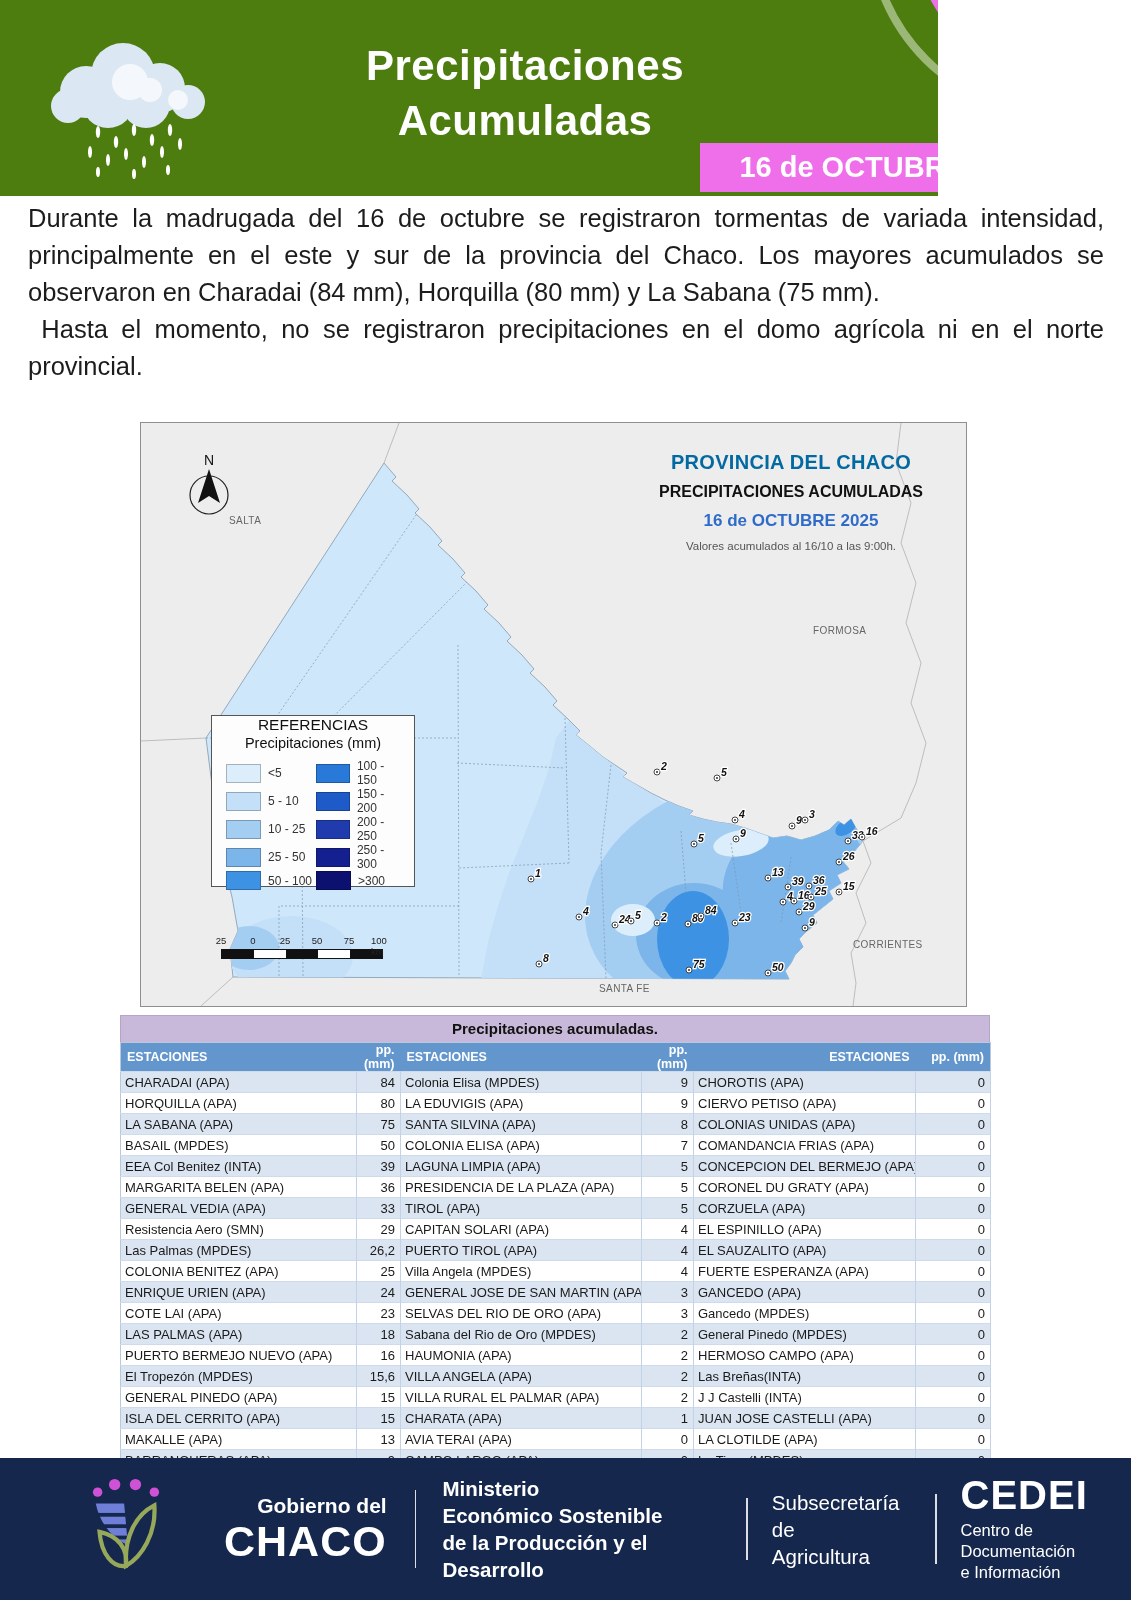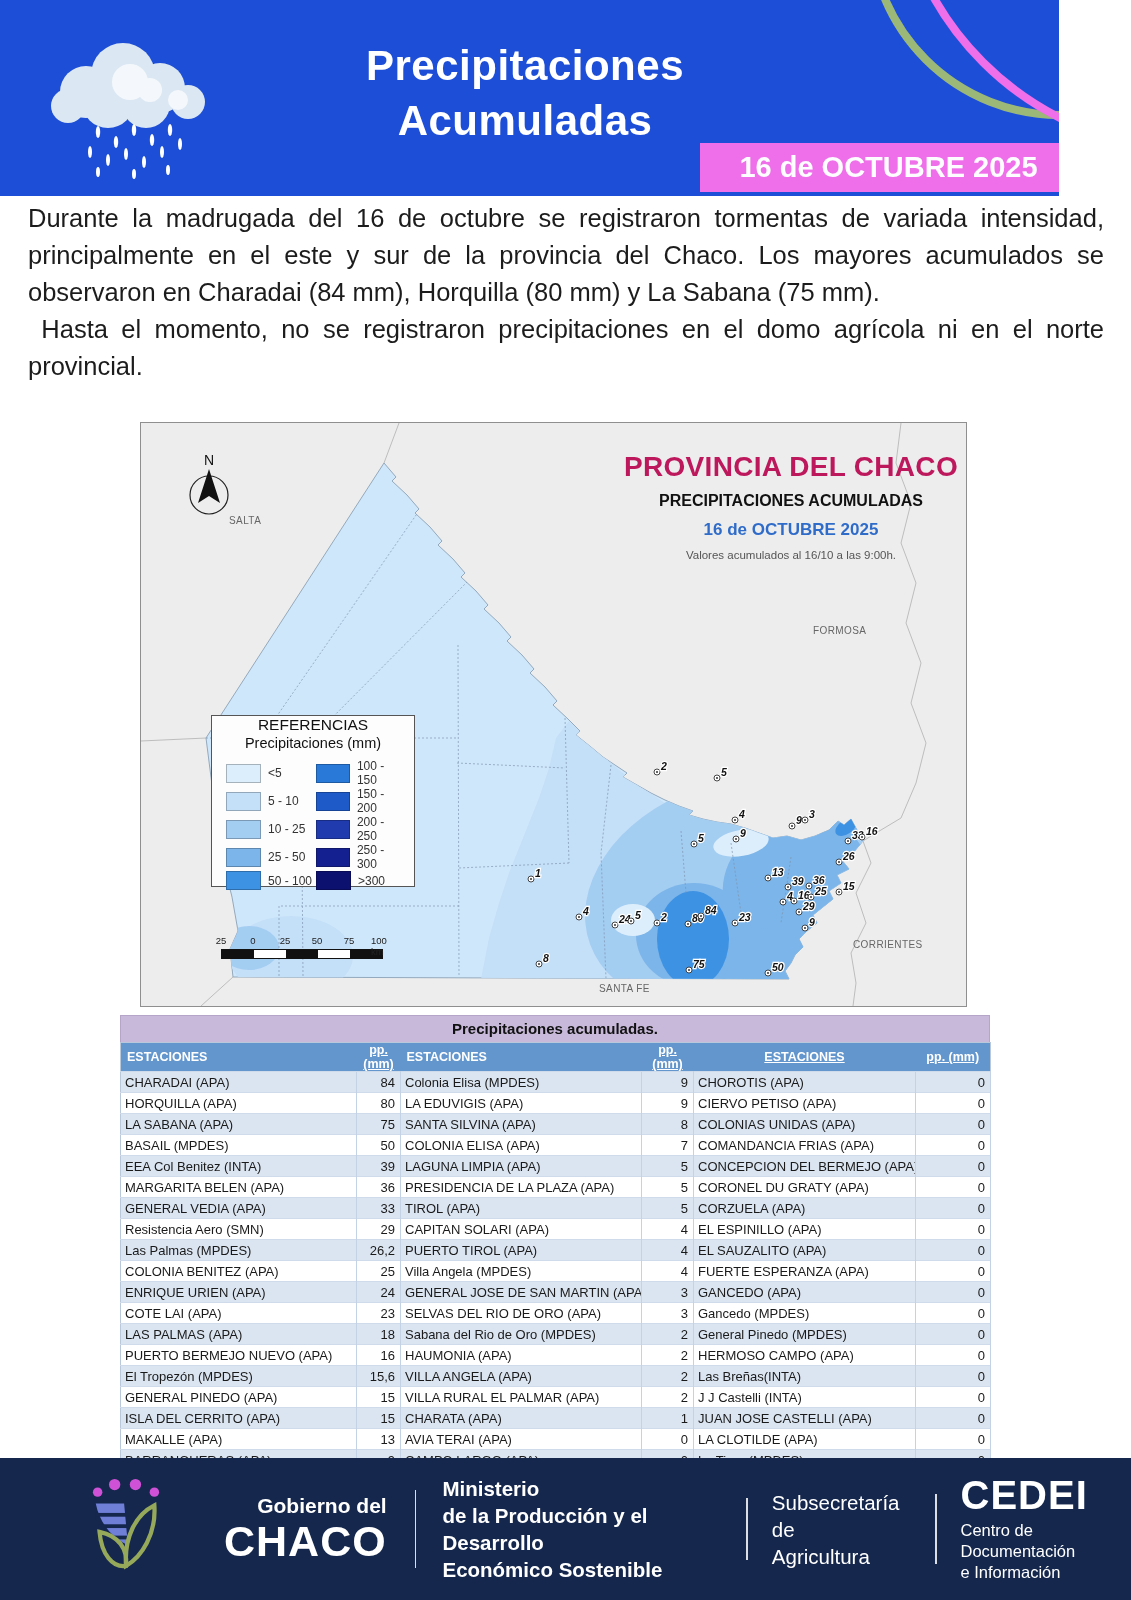--- a/index.html
+++ b/index.html
@@ -1,37 +1,37 @@
 <!DOCTYPE html>
 <html><head>
 <meta charset="utf-8">
 <style>
   html,body{margin:0;padding:0;background:#fff;}
   body{width:1131px;height:1600px;position:relative;overflow:hidden;
        font-family:"Liberation Sans",sans-serif;}
 
   
-  .header{position:absolute;left:0;top:0;width:1059px;height:196px;background:#1d4ed8;overflow:hidden;}
+  .header{position:absolute;left:0;top:0;width:938px;height:196px;background:#4d7c0f;overflow:hidden;}
   .header svg.deco{position:absolute;left:0;top:0;}
   .head-title{position:absolute;left:300px;top:38px;width:450px;text-align:center;
               color:#fff;font-weight:bold;font-size:42px;line-height:55px;letter-spacing:.5px;}
   .date-banner{position:absolute;left:700px;top:143px;width:377px;height:49px;background:#ee6fe9;
                color:#fdfdff;font-weight:bold;font-size:29px;display:flex;align-items:center;justify-content:center;}
   .cloud{position:absolute;left:38px;top:30px;width:180px;height:150px;}
 
   
   .intro{position:absolute;left:28px;top:200px;width:1076px;color:#1c1c1c;
          font-size:25.5px;line-height:37px;text-align:justify;}
   .intro p{margin:0;white-space:pre-wrap;}
 
   
   .map-fig{position:absolute;left:140px;top:422px;width:825px;height:583px;
            background:#ededed;border:1px solid #8f8f8f;overflow:hidden;}
   .map-title-block{position:absolute;left:480px;top:28px;width:340px;text-align:center;}
-  .map-title{font-size:28px;font-weight:bold;color:#be185d;letter-spacing:.3px;}
+  .map-title{font-size:20px;font-weight:bold;color:#0369a1;letter-spacing:.3px;}
   .map-subtitle{font-size:16px;font-weight:bold;color:#111;margin-top:9px;}
   .map-date{font-size:17px;font-weight:bold;color:#2f6cca;margin-top:10px;}
   .map-note{font-size:11.5px;color:#555;margin-top:9px;}
   .nbr{position:absolute;font-size:10px;color:#666;letter-spacing:.4px;}
 
   .legend{position:absolute;left:70px;top:292px;width:204px;height:172px;background:#fdfdfd;
           border:1.5px solid #555;box-sizing:border-box;padding-top:0;}
   .legend-title{text-align:center;font-size:15.5px;color:#111;}
   .legend-sub{text-align:center;font-size:14.5px;color:#111;margin-top:1px;}
   .legend-grid{display:grid;grid-auto-flow:column;grid-template-rows:repeat(5,1fr);
@@ -46,21 +46,21 @@
   .sb-bar{margin-top:2px;width:160px;height:8px;border:1px solid #111;display:flex;}
   .sb-bar i{display:block;height:100%;width:32px;}
 
   
   .table-wrap{position:absolute;left:120px;top:1015px;width:870px;}
   .tbl-title{background:#c8b9da;color:#111;font-weight:bold;font-size:15px;text-align:center;
              height:26px;line-height:26px;border:1px solid #b5a6c9;border-bottom:none;}
   table.precip{border-collapse:collapse;width:870px;table-layout:fixed;font-size:13px;color:#1a1a1a;}
   table.precip th{background:#6496ce;color:#fff;font-size:12.5px;font-weight:bold;height:24px;
                   padding:0 6px;border:none;}
-  table.precip th.l{text-align:left;} table.precip th.r{text-decoration:underline;}
+  table.precip th.l{text-align:left;} table.precip th.r{text-align:right;}
   table.precip td{height:20px;padding:0 4px;overflow:hidden;white-space:nowrap;}
   table.precip tr.odd td{background:#dbe5f1;}
   table.precip tr.even td{background:#fff;}
   table.precip td.val{text-align:right;padding-right:5px;border-right:1px solid #c3d2e4;border-left:1px solid #c3d2e4;}
   table.precip tr td{border-top:1px solid #cfdbea;}
   table.precip{border:1px solid #b9c8da;}
 
   
   .footer{position:absolute;left:0;top:1458px;width:1131px;height:142px;background:#15274d;
           display:flex;align-items:center;color:#fff;}
@@ -621,22 +621,22 @@
       <path d="M22,58 C24,82 36,96 50,94 C52,76 42,62 22,58 Z" fill="none" stroke="#96a85a" stroke-width="4.5"></path>
     </svg>
     <div class="f-gob">
       <div class="g1">Gobierno del</div>
       <div class="g2">CHACO</div>
     </div>
   </div>
   <div class="f-div" style="height:78px;margin-left:28px;"></div>
   <div class="f-min">
     <div>Ministerio</div>
+    <div>Económico Sostenible</div>
     <div>de la Producción y el Desarrollo</div>
-    <div>Económico Sostenible</div>
   </div>
   <div class="f-div" style="height:62px;"></div>
   <div class="f-sub">
     <div>Subsecretaría de</div>
     <div>Agricultura</div>
   </div>
   <div class="f-div" style="height:70px;"></div>
   <div class="f-cedei">
     <div class="c1">CEDEI</div>
     <div class="c2">

